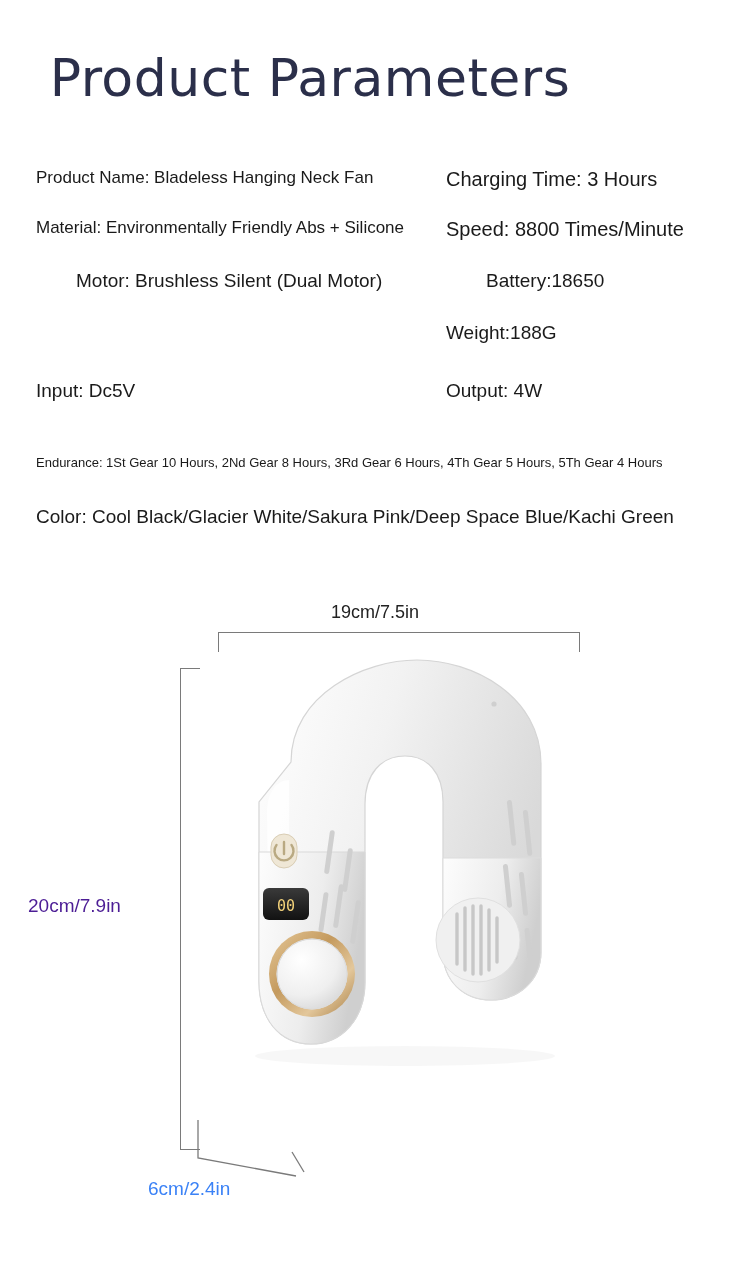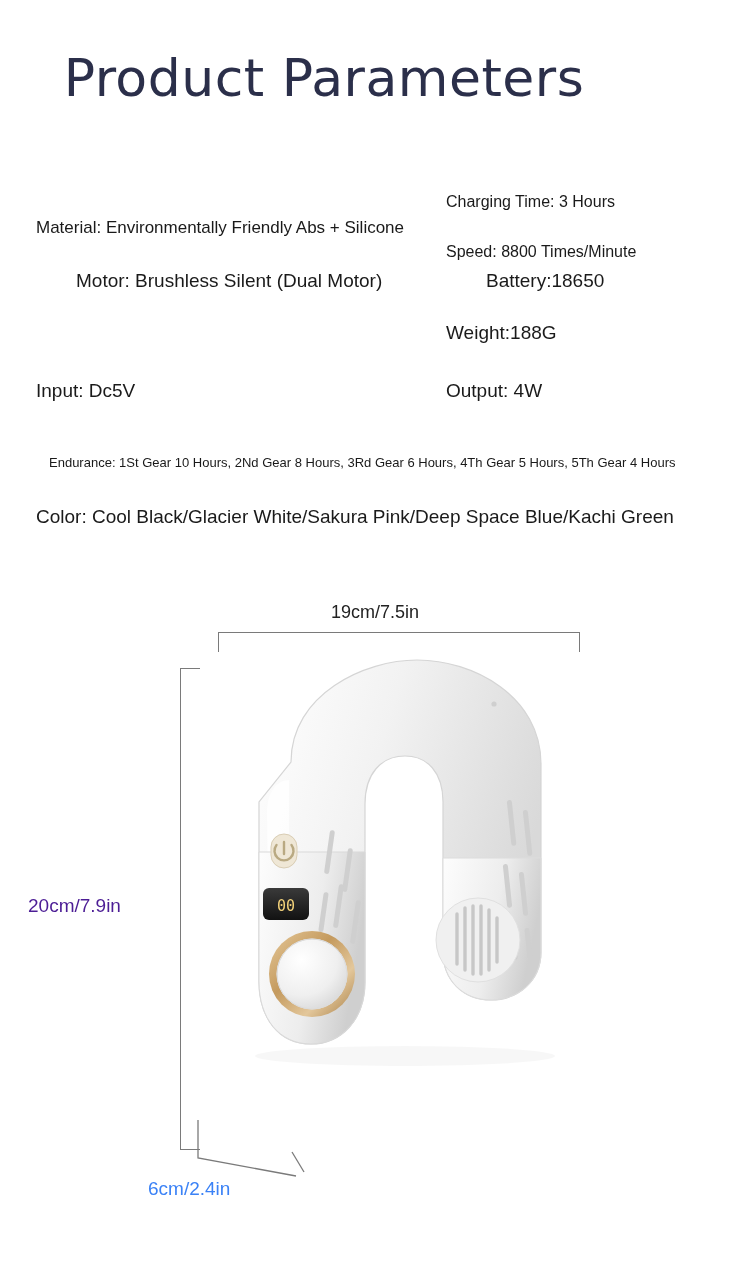--- a/index.html
+++ b/index.html
@@ -26,21 +26,20 @@
     position: absolute;
     top: 48px;
     left: 0;
     width: 620px;
     text-align: center;
     font-size: 52px;
     font-weight: 400;
     letter-spacing: 0.5px;
     color: #2b2f4a;
     font-family: "DejaVu Sans", sans-serif;
-    padding-left: 14px;
   }
 
   
   .specs {
     position: absolute;
     top: 168px;
     left: 0;
     width: 750px;
   }
   .spec-row {
@@ -52,38 +51,38 @@
     left: 36px;
     white-space: nowrap;
   }
   .spec-right {
     position: absolute;
     left: 446px;
     white-space: nowrap;
   }
   .s1 { font-size: 17px; }
   .s2 { font-size: 19px; }
-  .s3 { font-size: 16px; margin-top: 25px; }
+  .s3 { font-size: 20px; }
   .s4 { font-size: 16px; }
 
   .r1 { height: 50px; }
   .r2 { height: 52px; }
   .r3 { height: 52px; margin-left: 40px; }
   .r4 { height: 58px; }
   .r5 { height: 54px; text-decoration: underline; }
 
   .spec-left .l2 {
     display: block;
     margin-top: 2px;
   }
 
   .endurance {
     position: absolute;
     top: 455px;
-    left: 49px;
+    left: 36px;
     font-size: 13px;
     white-space: nowrap;
   }
   .color-line {
     position: absolute;
     top: 506px;
     left: 36px;
     font-size: 19px;
     white-space: nowrap;
   }
@@ -209,20 +208,21 @@
 </head>
 <body>
 
 <div class="page">
 
   <div class="title">Product Parameters</div>
 
   <div class="specs">
 
     <div class="spec-row r1">
+      <div class="spec-left s1">Product Name: Bladeless Hanging Neck Fan</div>
       <div class="spec-right s3">Charging Time: 3 Hours</div>
     </div>
 
     <div class="spec-row r2">
       <div class="spec-left s1">Material: Environmentally Friendly Abs + Silicone</div>
       <div class="spec-right s3">Speed: 8800 Times/Minute</div>
     </div>
 
     <div class="spec-row r3">
       <div class="spec-left s2">Motor: Brushless Silent (Dual Motor)</div>

